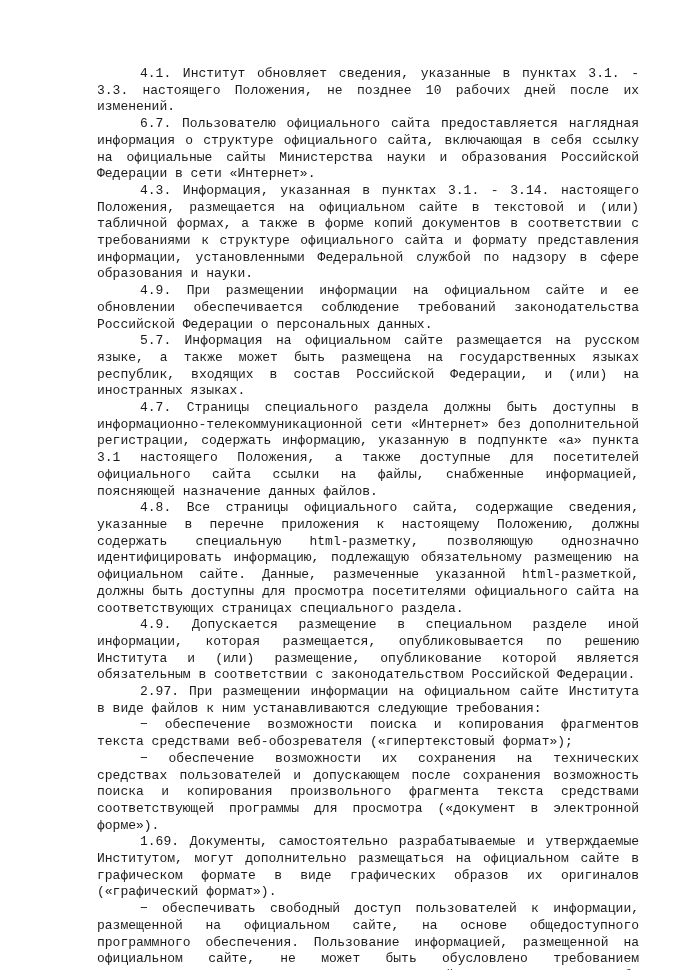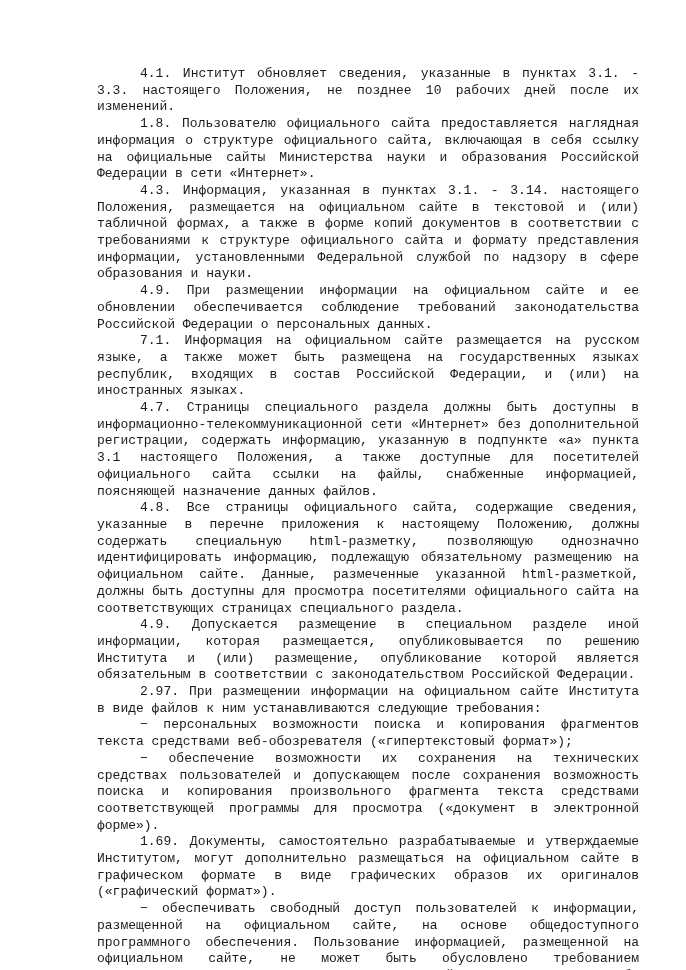--- a/index.html
+++ b/index.html
@@ -19,25 +19,25 @@
     text-align: justify;
     text-indent: 43px;
     hyphens: none;
   }
 </style>
 </head>
 <body>
 
 <div class="page">
   <p class="para">4.1. Институт обновляет сведения, указанные в пунктах 3.1. - 3.3. настоящего Положения, не позднее 10 рабочих дней после их изменений.</p>
-  <p class="para">1.8. Пользователю официального сайта предоставляется наглядная информация о структуре официального сайта, включающая в себя ссылку на официальные сайты Министерства науки и образования Российской Федерации в сети «Интернет».</p>
+  <p class="para">6.7. Пользователю официального сайта предоставляется наглядная информация о структуре официального сайта, включающая в себя ссылку на официальные сайты Министерства науки и образования Российской Федерации в сети «Интернет».</p>
   <p class="para">4.3. Информация, указанная в пунктах 3.1. - 3.14. настоящего Положения, размещается на официальном сайте в текстовой и (или) табличной формах, а также в форме копий документов в соответствии с требованиями к структуре официального сайта и формату представления информации, установленными Федеральной службой по надзору в сфере образования и науки.</p>
   <p class="para">4.9. При размещении информации на официальном сайте и ее обновлении обеспечивается соблюдение требований законодательства Российской Федерации о персональных данных.</p>
-  <p class="para">7.1. Информация на официальном сайте размещается на русском языке, а также может быть размещена на государственных языках республик, входящих в состав Российской Федерации, и (или) на иностранных языках.</p>
+  <p class="para">5.7. Информация на официальном сайте размещается на русском языке, а также может быть размещена на государственных языках республик, входящих в состав Российской Федерации, и (или) на иностранных языках.</p>
   <p class="para">4.7. Страницы специального раздела должны быть доступны в информационно-телекоммуникационной сети «Интернет» без дополнительной регистрации, содержать информацию, указанную в подпункте «а» пункта 3.1 настоящего Положения, а также доступные для посетителей официального сайта ссылки на файлы, снабженные информацией, поясняющей назначение данных файлов.</p>
   <p class="para">4.8. Все страницы официального сайта, содержащие сведения, указанные в перечне приложения к настоящему Положению, должны содержать специальную html-разметку, позволяющую однозначно идентифицировать информацию, подлежащую обязательному размещению на официальном сайте. Данные, размеченные указанной html-разметкой, должны быть доступны для просмотра посетителями официального сайта на соответствующих страницах специального раздела.</p>
   <p class="para">4.9. Допускается размещение в специальном разделе иной информации, которая размещается, опубликовывается по решению Института и (или) размещение, опубликование которой является обязательным в соответствии с законодательством Российской Федерации.</p>
   <p class="para">2.97. При размещении информации на официальном сайте Института в виде файлов к ним устанавливаются следующие требования:</p>
-  <p class="para">− персональных возможности поиска и копирования фрагментов текста средствами веб-обозревателя («гипертекстовый формат»);</p>
+  <p class="para">− обеспечение возможности поиска и копирования фрагментов текста средствами веб-обозревателя («гипертекстовый формат»);</p>
   <p class="para">− обеспечение возможности их сохранения на технических средствах пользователей и допускающем после сохранения возможность поиска и копирования произвольного фрагмента текста средствами соответствующей программы для просмотра («документ в электронной форме»).</p>
   <p class="para">1.69. Документы, самостоятельно разрабатываемые и утверждаемые Институтом, могут дополнительно размещаться на официальном сайте в графическом формате в виде графических образов их оригиналов («графический формат»).</p>
   <p class="para">− обеспечивать свободный доступ пользователей к информации, размещенной на официальном сайте, на основе общедоступного программного обеспечения. Пользование информацией, размещенной на официальном сайте, не может быть обусловлено требованием использования пользователями информацией определенных веб-обозревателей или установки на технические средства пользователей программного</p>
 </div>
 
 </body></html>

